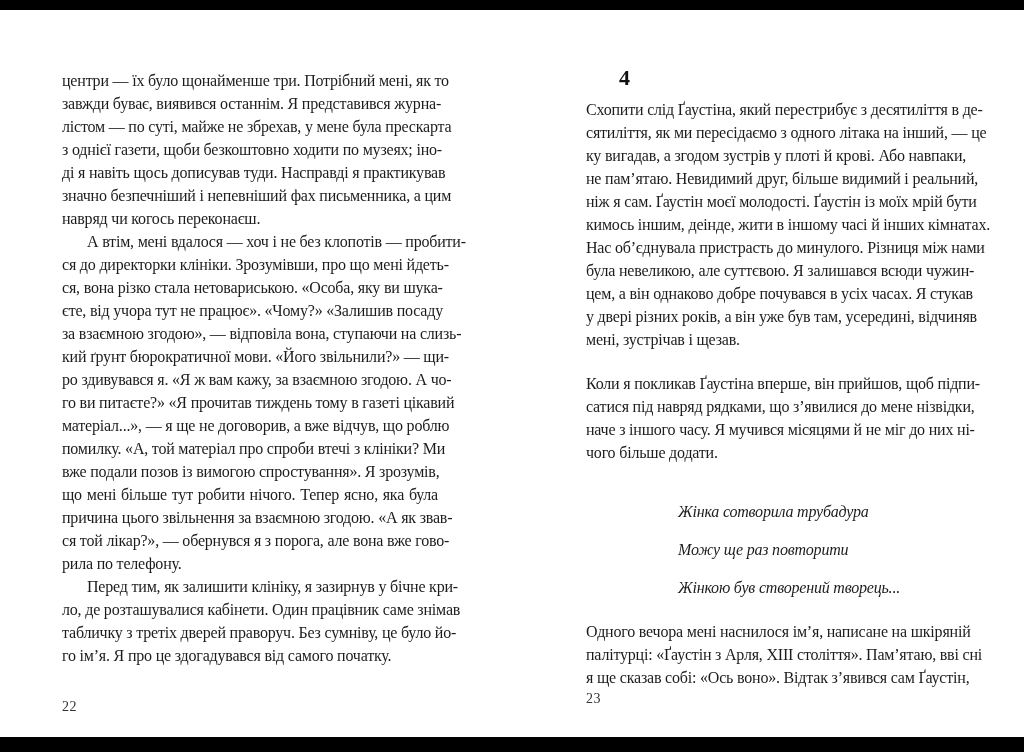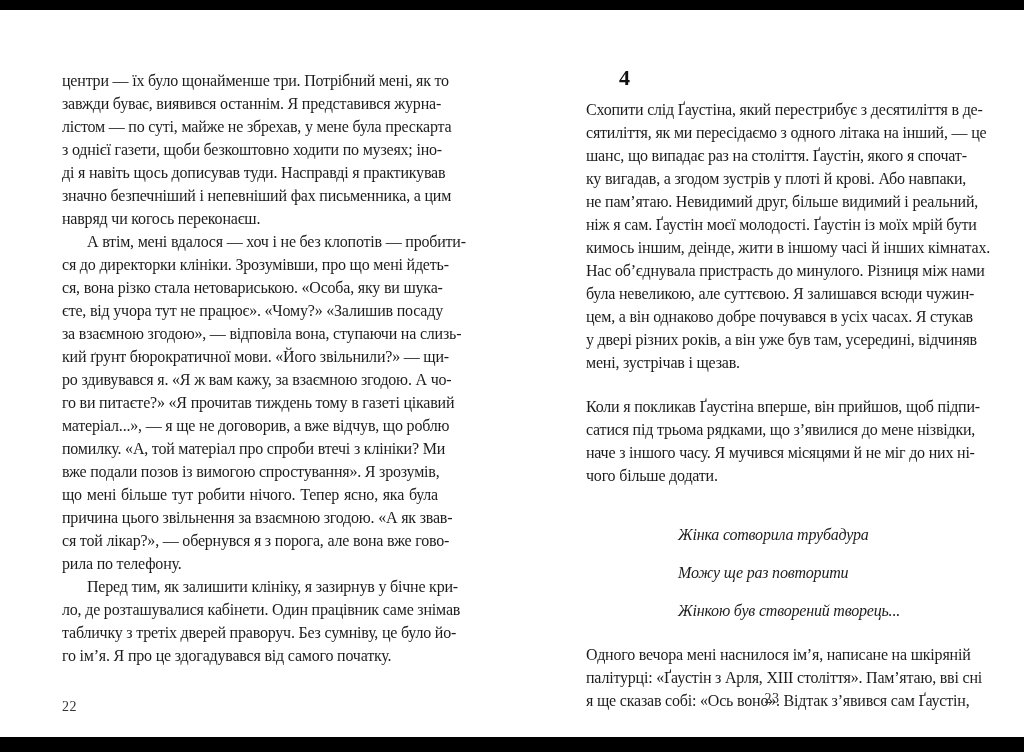--- a/index.html
+++ b/index.html
@@ -48,21 +48,21 @@
   .verse .vline { text-align:left; white-space:nowrap;margin-top:15px; }
 
   .page-number {
     position:absolute;
     top:681px;
     font-size:14px;
     color:#333;
     letter-spacing:0.5px;
   }
   .page.left  .page-number { left:62px;margin-top:8px; }
-  .page.right .page-number { left:74px; width:372px; text-align:center; }
+  .page.right .page-number { left:74px; width:372px; text-align:left; }
 </style>
 </head>
 <body>
 
 <div class="bar top"></div>
 
 <div class="page left">
   <div class="page-body">
       <div class="paragraph">
         <div class="line">центри — їх було щонайменше три. Потрібний мені, як то</div>
@@ -99,35 +99,34 @@
     </div>
   <div class="page-number">22</div>
 </div>
 
 <div class="page right">
   <div class="page-body">
       <div class="chapter-heading">4</div>
       <div class="paragraph">
         <div class="line">Схопити слід Ґаустіна, який перестрибує з десятиліття в де-</div>
         <div class="line">сятиліття, як ми пересідаємо з одного літака на інший, — це</div>
-        <div class="line">шанс, що випадає раз на століття. Ґаустін, якого я спочат-</div>
         <div class="line">ку вигадав, а згодом зустрів у плоті й крові. Або навпаки,</div>
         <div class="line">не пам’ятаю. Невидимий друг, більше видимий і реальний,</div>
         <div class="line">ніж я сам. Ґаустін моєї молодості. Ґаустін із моїх мрій бути</div>
         <div class="line">кимось іншим, деінде, жити в іншому часі й інших кімнатах.</div>
         <div class="line">Нас об’єднувала пристрасть до минулого. Різниця між нами</div>
         <div class="line">була невеликою, але суттєвою. Я залишався всюди чужин-</div>
         <div class="line">цем, а він однаково добре почувався в усіх часах. Я стукав</div>
         <div class="line">у двері різних років, а він уже був там, усередині, відчиняв</div>
         <div class="line final">мені, зустрічав і щезав.</div>
       </div>
       <div class="spacer"></div>
       <div class="paragraph">
         <div class="line">Коли я покликав Ґаустіна вперше, він прийшов, щоб підпи-</div>
-        <div class="line">сатися під трьома рядками, що з’явилися до мене нізвідки,</div>
+        <div class="line">сатися під навряд рядками, що з’явилися до мене нізвідки,</div>
         <div class="line">наче з іншого часу. Я мучився місяцями й не міг до них ні-</div>
         <div class="line final">чого більше додати.</div>
       </div>
       <div class="spacer"></div>
       <div class="verse">
         <div class="vline">Жінка сотворила трубадура</div>
         <div class="vline">Можу ще раз повторити</div>
         <div class="vline">Жінкою був створений творець...</div>
       </div>
       <div class="spacer"></div>

